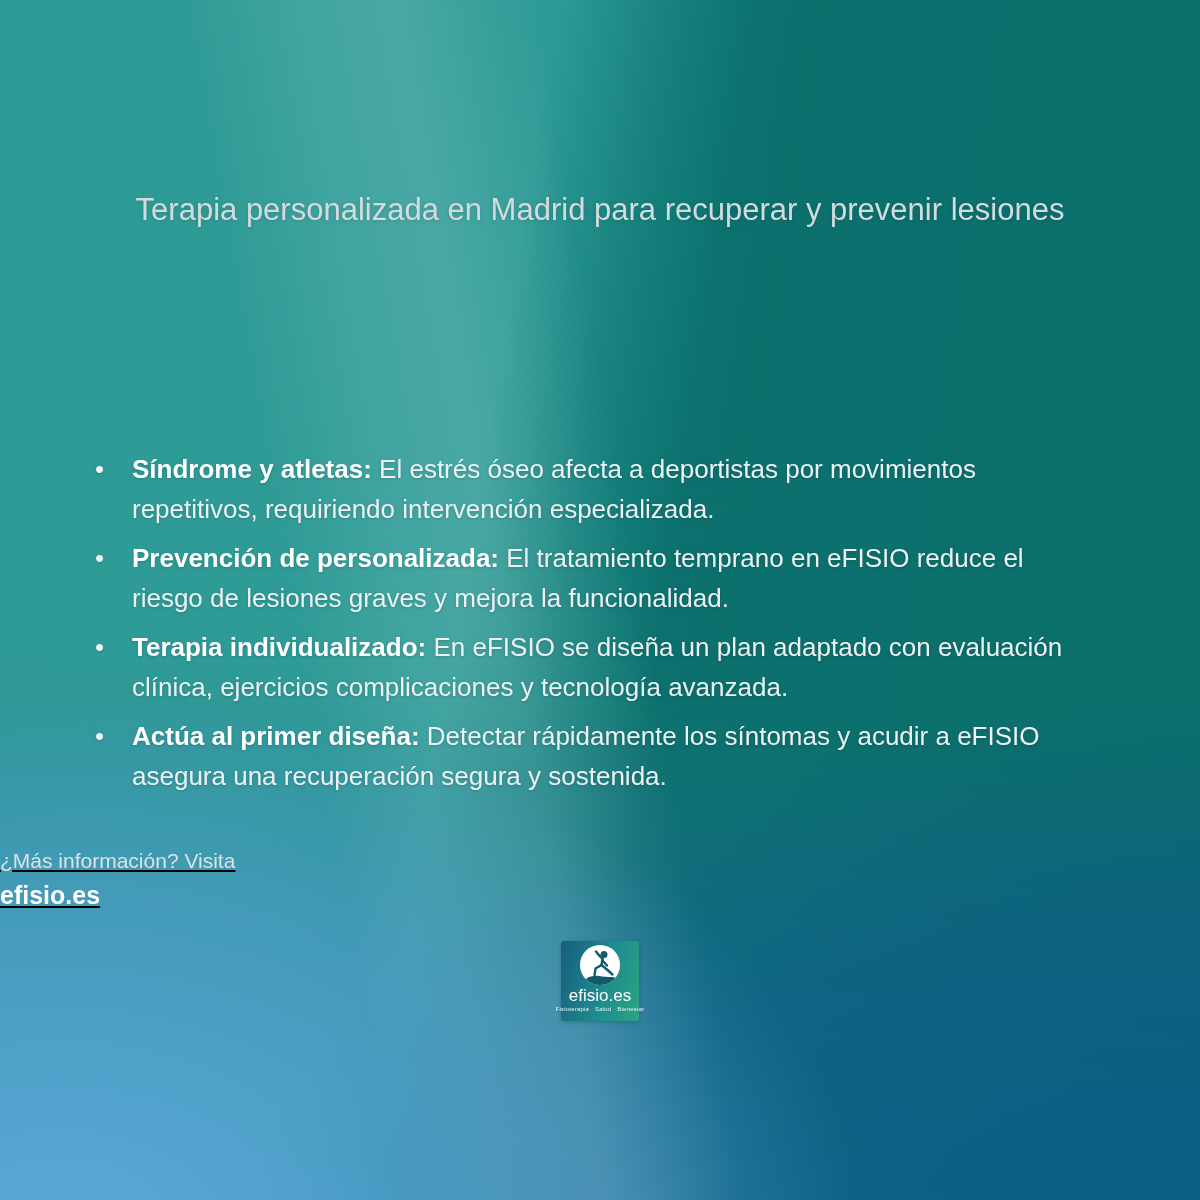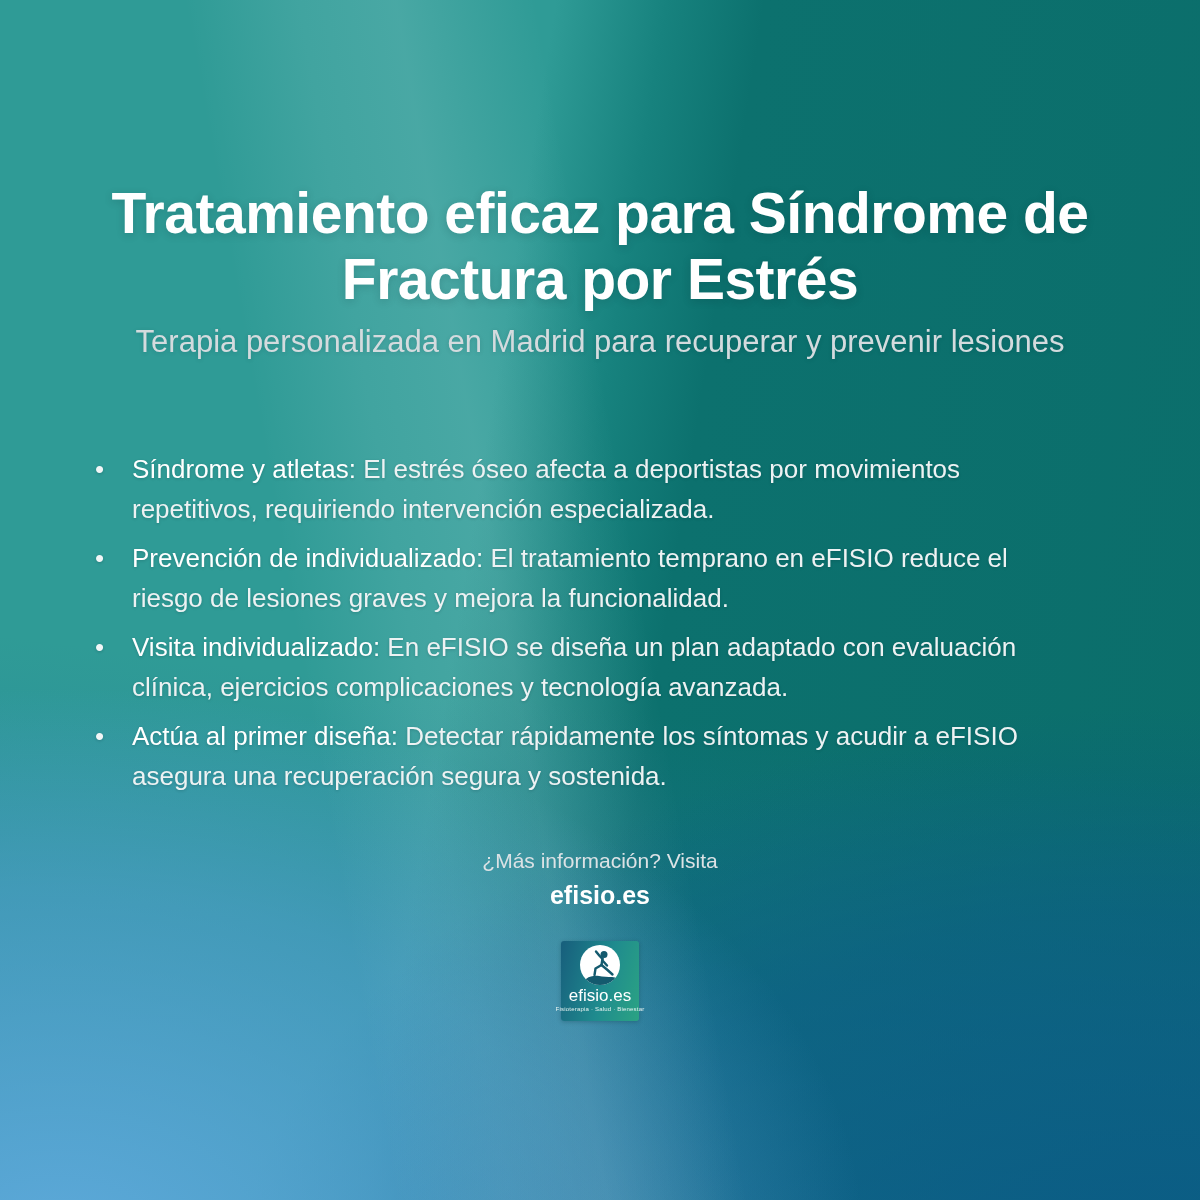--- a/index.html
+++ b/index.html
@@ -24,67 +24,63 @@
   }
   .subtitle{
     margin:7px auto;max-width:960px;font-size:31px;line-height:46px;
     color:#D4DBDE;font-weight:normal;text-shadow:0 1px 4px rgba(0,40,45,0.15);
   }
   .list{position:absolute;top:449px;left:95px;width:975px;}
   .item{display:flex;margin-bottom:9px;font-size:26px;line-height:40px;color:#EDF2F3;
         text-shadow:0 1px 3px rgba(0,35,40,0.20);}
   .marker{flex:none;width:37px;color:#F2F6F7;}
   .content{flex:1;}
-  .lead{font-weight:normal;color:#FFFFFF;}
-  .footer{position:absolute;top:848px;left:0;right:0;text-align:center;}
+  .lead{font-weight:bold;color:#FFFFFF;}
+  .footer{position:absolute;top:848px;left:0;right:0;text-align:left;text-decoration:underline;}
   .cta{font-size:21px;line-height:26px;color:#DCE2E5;}
   .website{margin-top:7px;font-size:25px;line-height:28px;font-weight:bold;color:#FFFFFF;}
   .logo{
     position:absolute;top:941px;left:561px;width:78px;height:80px;border-radius:3px;
     background:linear-gradient(105deg,#175E7C 0%,#1F8B8E 55%,#2BA383 100%);
     box-shadow:0 1px 4px rgba(0,30,40,0.25);
     display:flex;flex-direction:column;align-items:center;
   }
   .logo-circle{margin-top:4px;width:40px;height:40px;border-radius:50%;background:#fff;overflow:hidden;}
   .logo-circle svg{display:block;width:40px;height:40px;}
   .logo-wordmark{margin-top:1px;font-size:17px;line-height:19px;color:#FFFFFF;letter-spacing:0;}
   .logo-tagline{font-size:6px;line-height:8px;color:#E8F4F2;letter-spacing:0.2px;white-space:nowrap;}
 </style>
 </head>
 <body>
 
 <div class="bg"></div>
 
 <div class="hero">
-  <div class="title">
-    <div>Tratamiento eficaz para Síndrome de</div>
-    <div>Fractura por Estrés</div>
-  </div>
   <div class="subtitle">Terapia personalizada en Madrid para recuperar y prevenir lesiones</div>
 </div>
 
 <div class="list">
   <div class="item">
     <span class="marker">•</span>
     <span class="content">
       <span class="lead">Síndrome y atletas:</span>
       <span>El estrés óseo afecta a deportistas por movimientos repetitivos, requiriendo intervención especializada.</span>
     </span>
   </div>
   <div class="item">
     <span class="marker">•</span>
     <span class="content">
-      <span class="lead">Prevención de individualizado:</span>
+      <span class="lead">Prevención de personalizada:</span>
       <span>El tratamiento temprano en eFISIO reduce el riesgo de lesiones graves y mejora la funcionalidad.</span>
     </span>
   </div>
   <div class="item">
     <span class="marker">•</span>
     <span class="content">
-      <span class="lead">Visita individualizado:</span>
+      <span class="lead">Terapia individualizado:</span>
       <span>En eFISIO se diseña un plan adaptado con evaluación clínica, ejercicios complicaciones y tecnología avanzada.</span>
     </span>
   </div>
   <div class="item">
     <span class="marker">•</span>
     <span class="content">
       <span class="lead">Actúa al primer diseña:</span>
       <span>Detectar rápidamente los síntomas y acudir a eFISIO asegura una recuperación segura y sostenida.</span>
     </span>
   </div>

